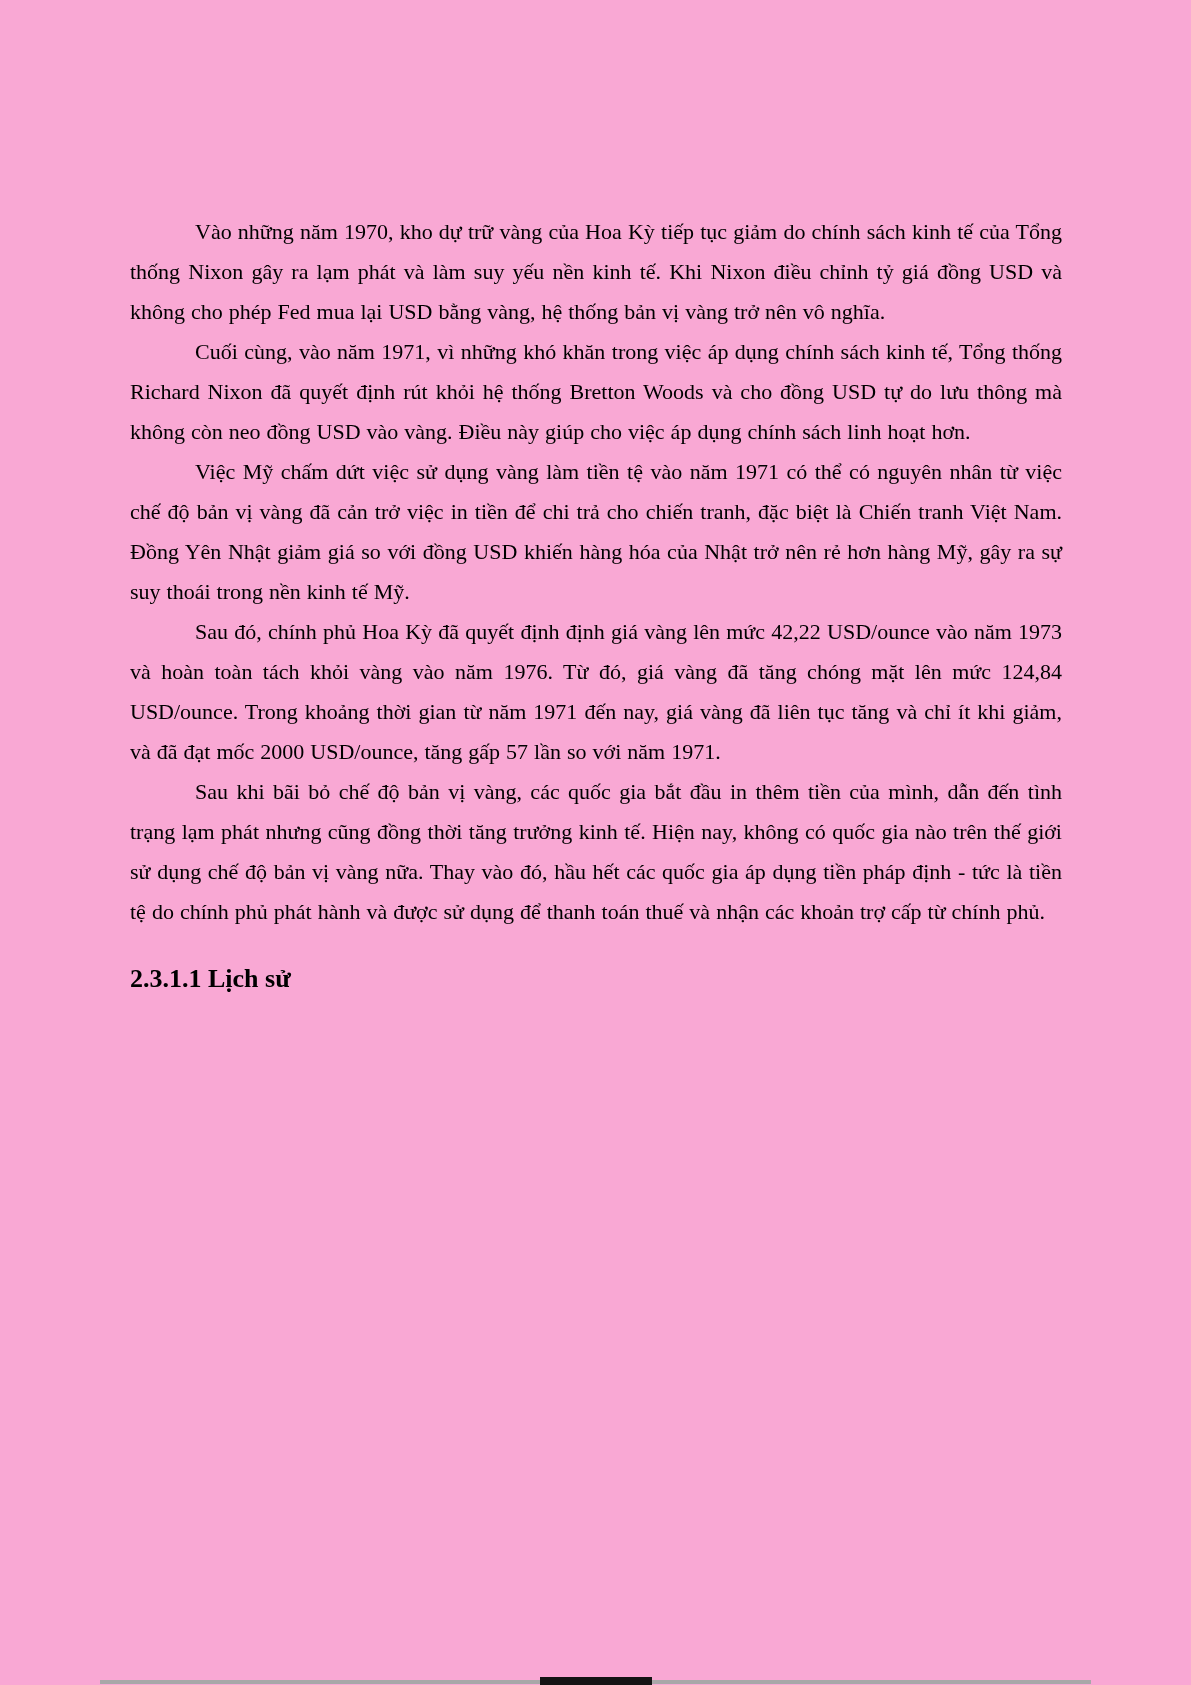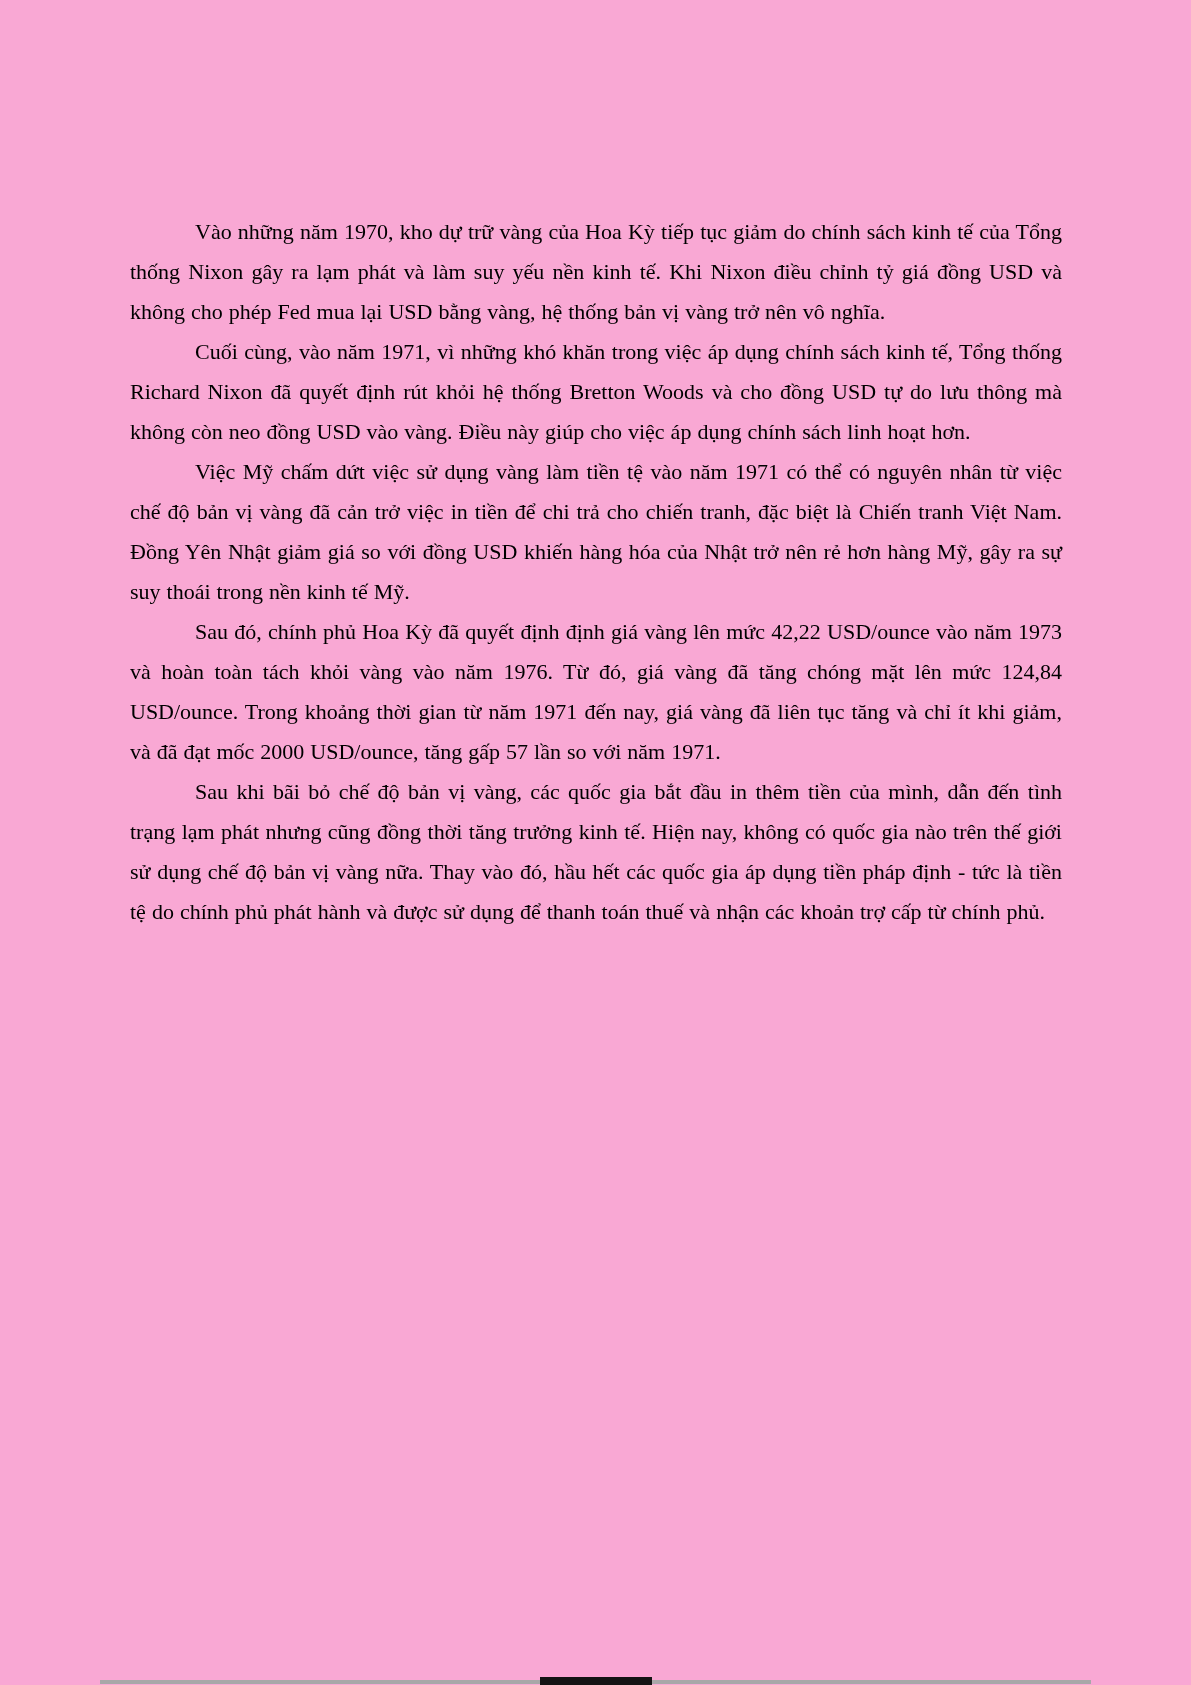--- a/index.html
+++ b/index.html
@@ -60,16 +60,17 @@
 </head>
 <body>
 
 <div class="page">
   <div class="content">
     <p>Vào những năm 1970, kho dự trữ vàng của Hoa Kỳ tiếp tục giảm do chính sách kinh tế của Tổng thống Nixon gây ra lạm phát và làm suy yếu nền kinh tế. Khi Nixon điều chỉnh tỷ giá đồng USD và không cho phép Fed mua lại USD bằng vàng, hệ thống bản vị vàng trở nên vô nghĩa.</p>
     <p>Cuối cùng, vào năm 1971, vì những khó khăn trong việc áp dụng chính sách kinh tế, Tổng thống Richard Nixon đã quyết định rút khỏi hệ thống Bretton Woods và cho đồng USD tự do lưu thông mà không còn neo đồng USD vào vàng. Điều này giúp cho việc áp dụng chính sách linh hoạt hơn.</p>
     <p>Việc Mỹ chấm dứt việc sử dụng vàng làm tiền tệ vào năm 1971 có thể có nguyên nhân từ việc chế độ bản vị vàng đã cản trở việc in tiền để chi trả cho chiến tranh, đặc biệt là Chiến tranh Việt Nam. Đồng Yên Nhật giảm giá so với đồng USD khiến hàng hóa của Nhật trở nên rẻ hơn hàng Mỹ, gây ra sự suy thoái trong nền kinh tế Mỹ.</p>
     <p>Sau đó, chính phủ Hoa Kỳ đã quyết định định giá vàng lên mức 42,22 USD/ounce vào năm 1973 và hoàn toàn tách khỏi vàng vào năm 1976. Từ đó, giá vàng đã tăng chóng mặt lên mức 124,84 USD/ounce. Trong khoảng thời gian từ năm 1971 đến nay, giá vàng đã liên tục tăng và chỉ ít khi giảm, và đã đạt mốc 2000 USD/ounce, tăng gấp 57 lần so với năm 1971.</p>
     <p>Sau khi bãi bỏ chế độ bản vị vàng, các quốc gia bắt đầu in thêm tiền của mình, dẫn đến tình trạng lạm phát nhưng cũng đồng thời tăng trưởng kinh tế. Hiện nay, không có quốc gia nào trên thế giới sử dụng chế độ bản vị vàng nữa. Thay vào đó, hầu hết các quốc gia áp dụng tiền pháp định - tức là tiền tệ do chính phủ phát hành và được sử dụng để thanh toán thuế và nhận các khoản trợ cấp từ chính phủ.</p>
+    <h4 class="heading heading-3">2.3.1.1 Lịch sử</h4>
   </div>
   <div class="page-separator"></div>
   <div class="page-separator-dark"></div>
 </div>
 
 </body></html>

